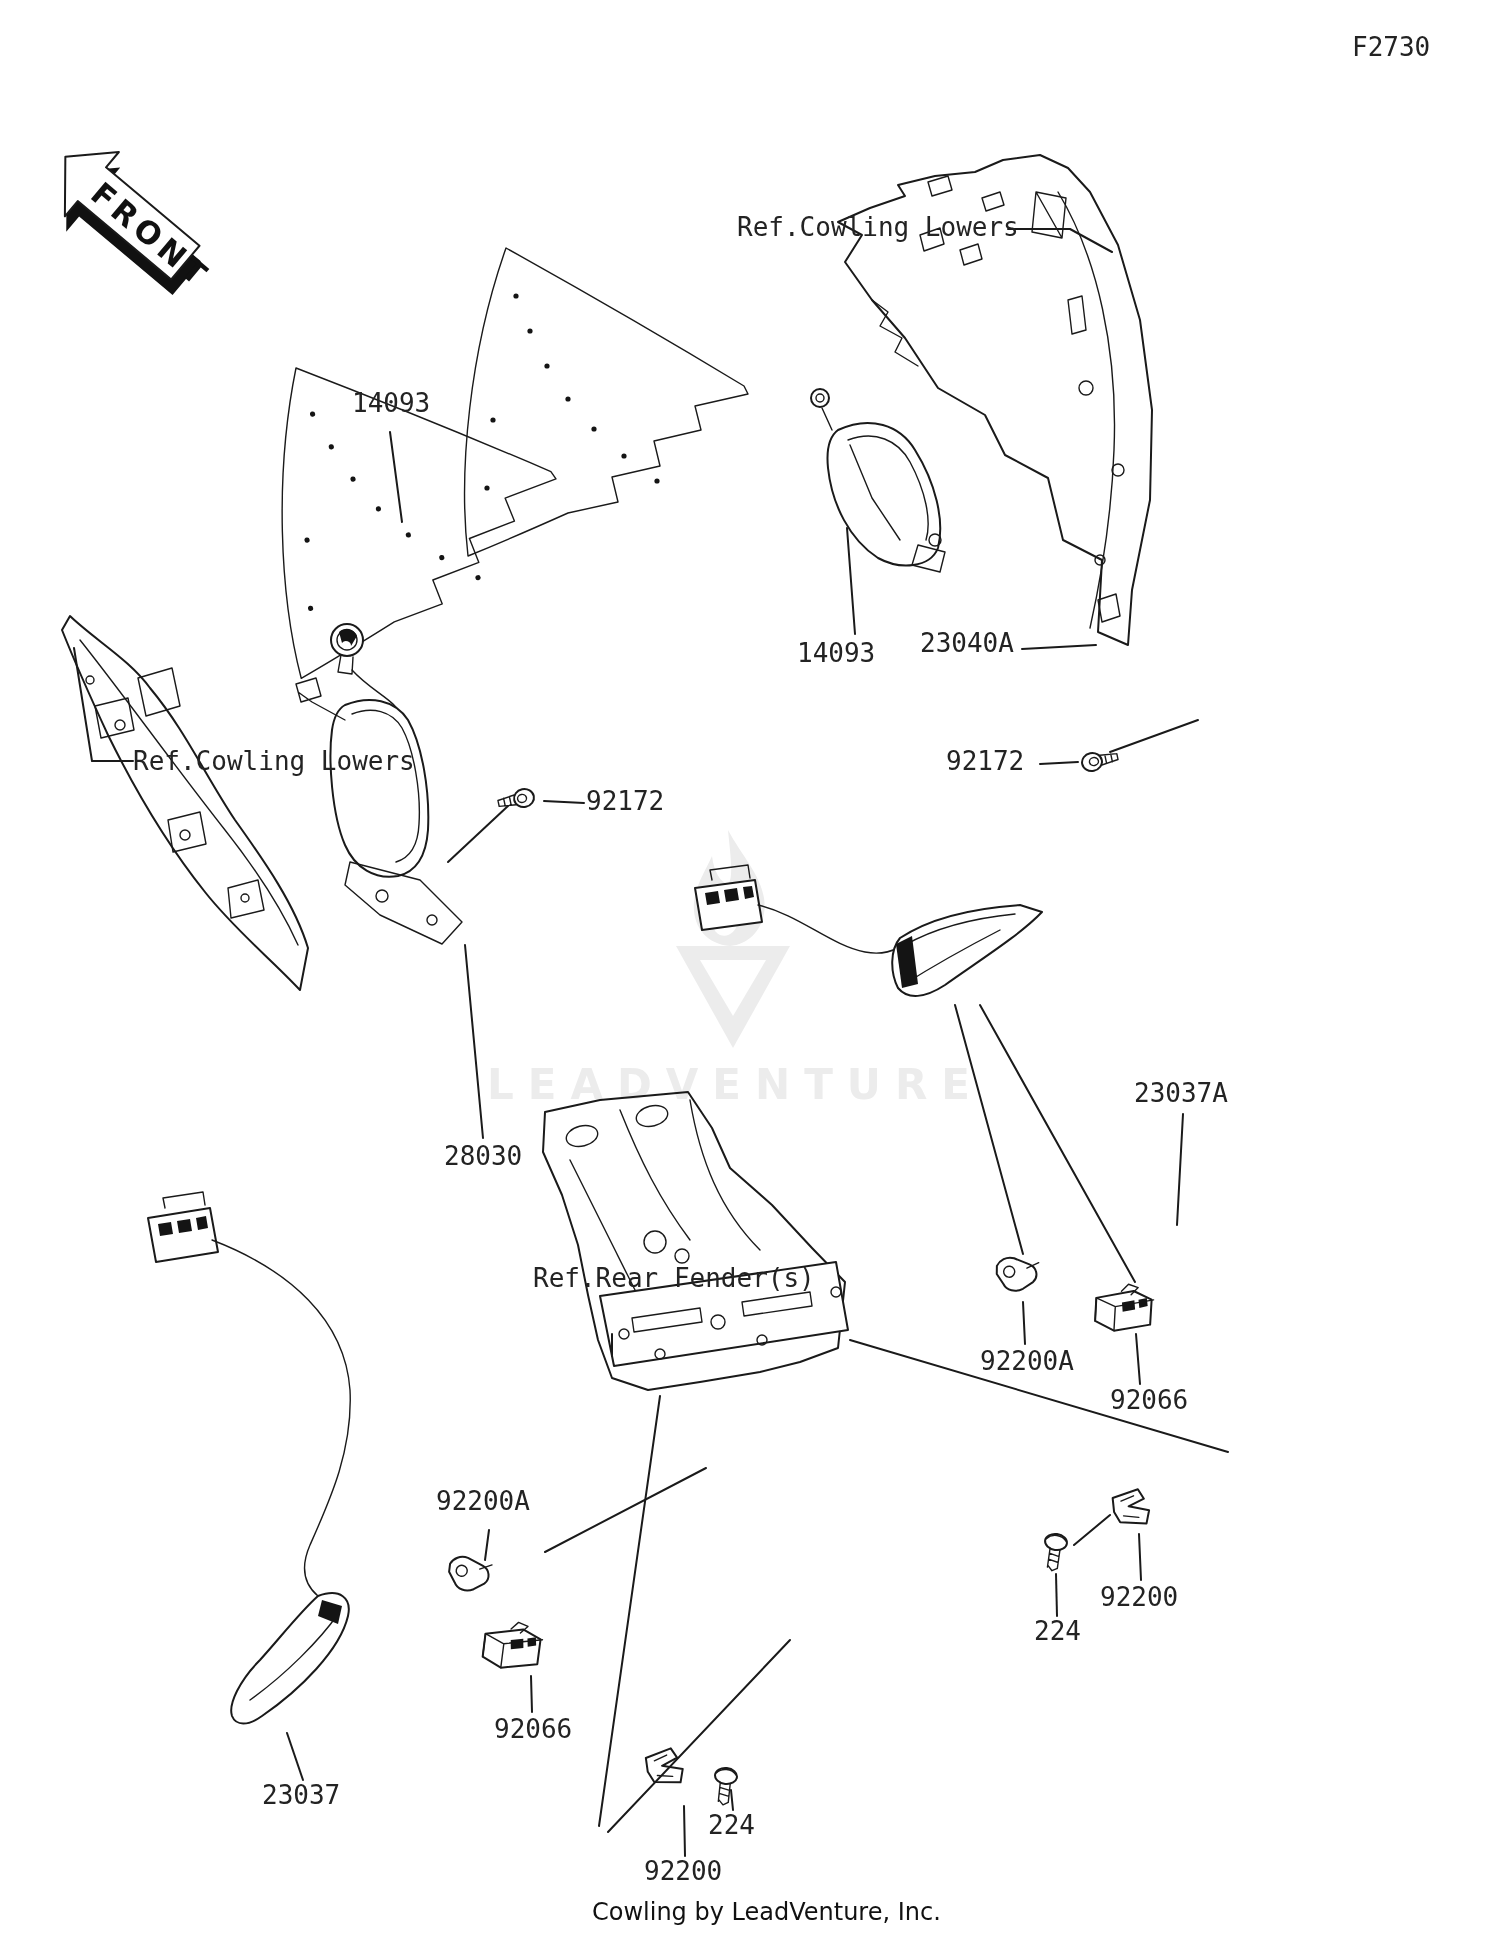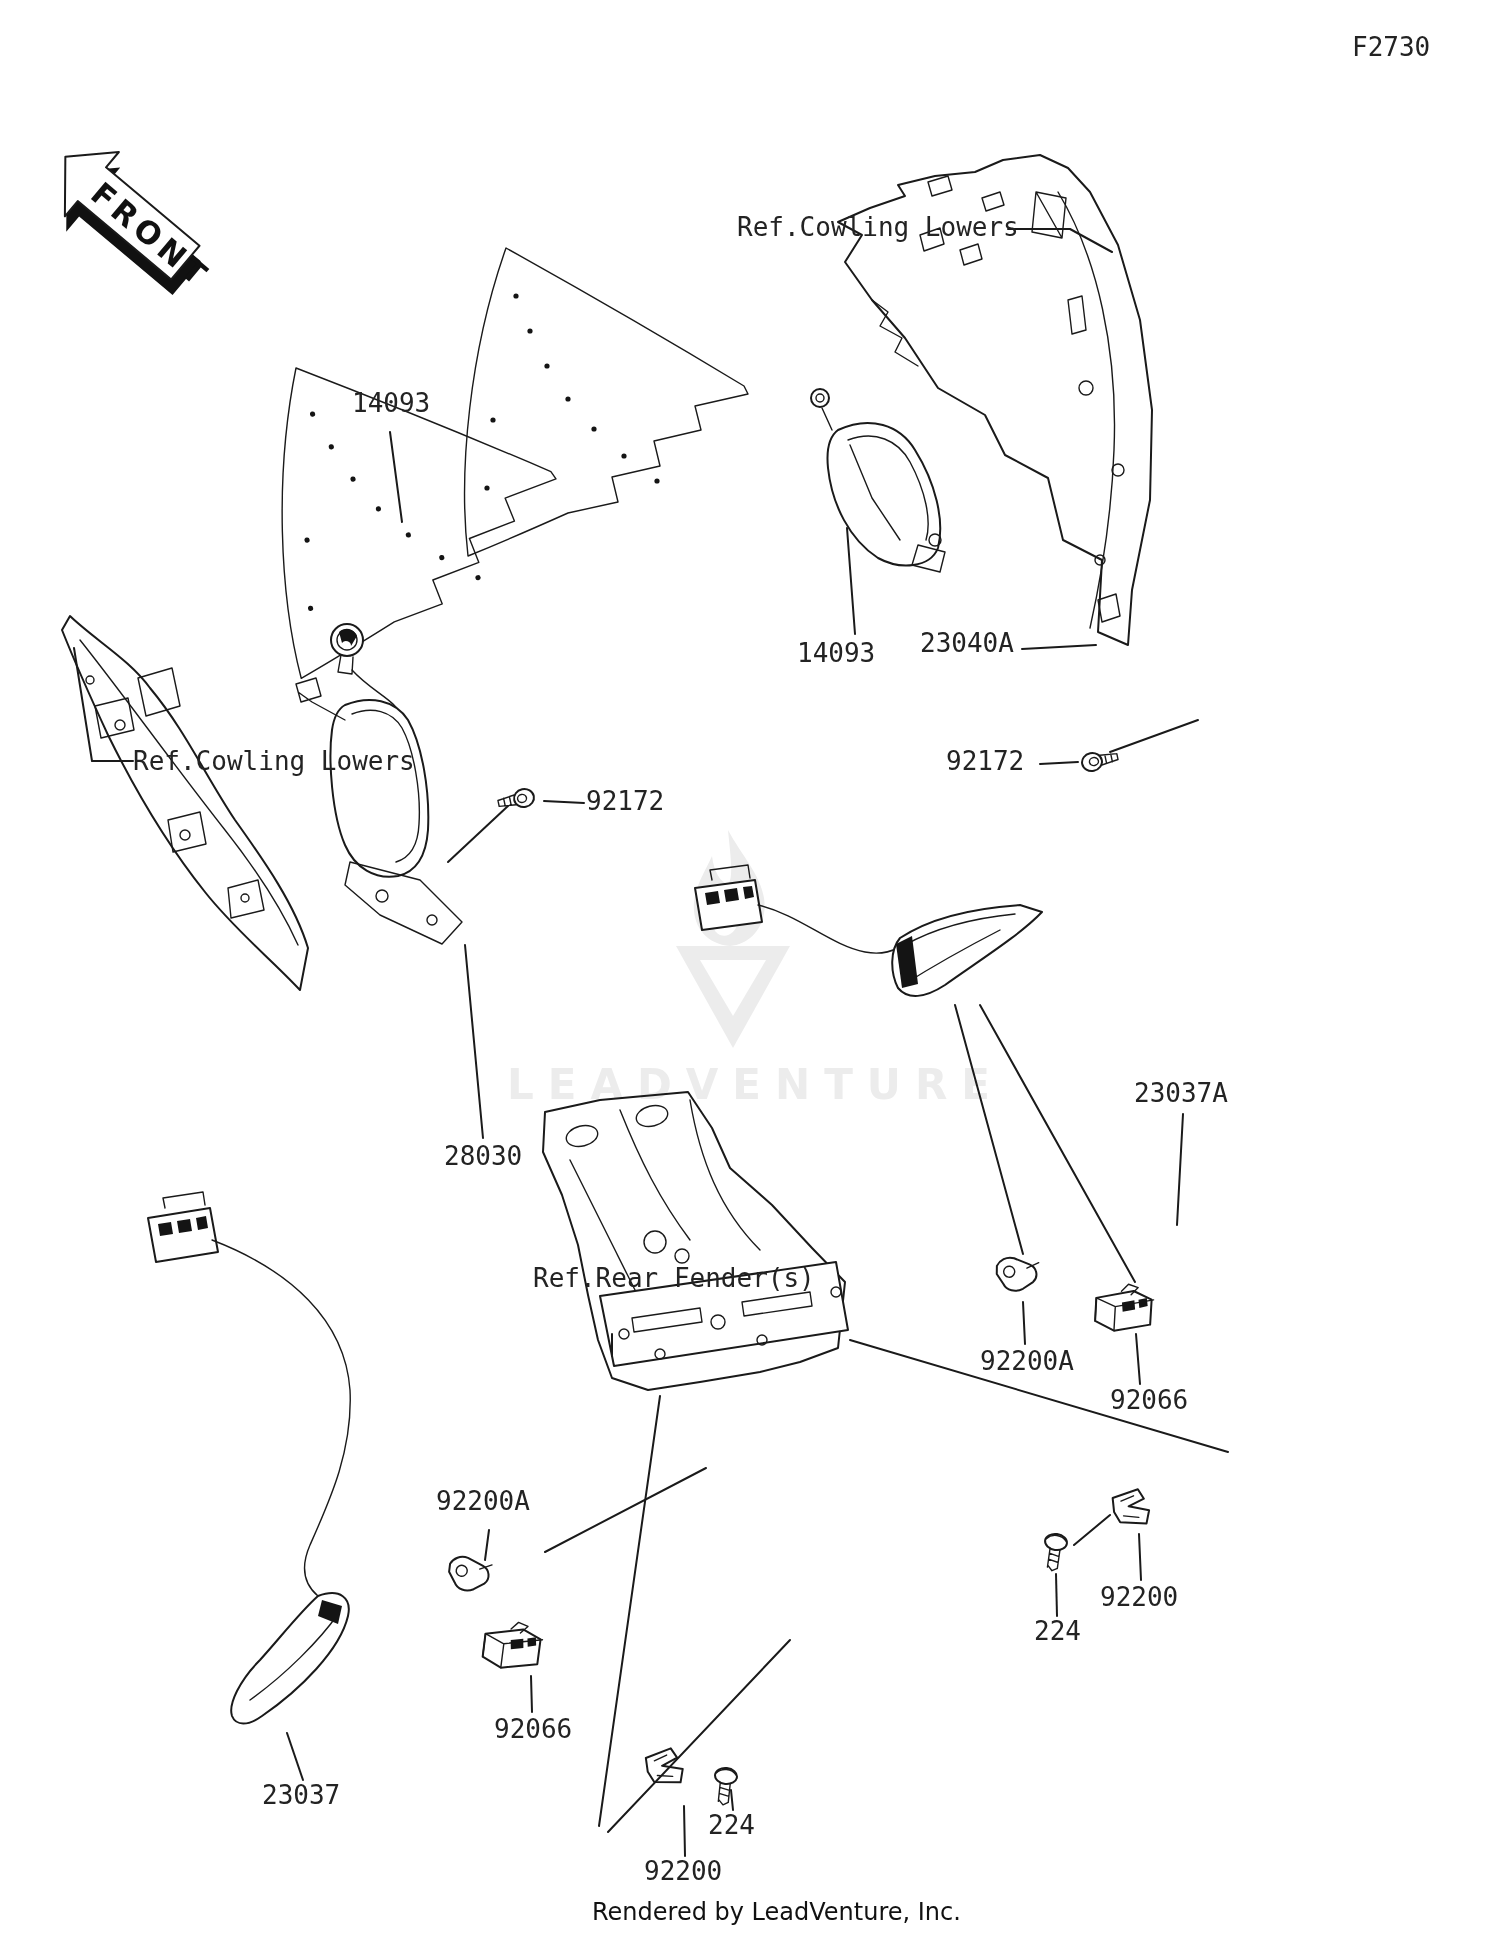--- a/index.html
+++ b/index.html
@@ -8,21 +8,21 @@
     font-family:"DejaVu Sans Mono", monospace;overflow:hidden;
   }
   .pn,.ref,.code{
     position:absolute;font-size:26px;line-height:1.1;color:#232323;
     white-space:nowrap;letter-spacing:0px;z-index:3;
     font-family:"DejaVu Sans Mono", monospace;
   }
   .watermark-text{
     position:absolute;left:487px;top:1060px;z-index:1;
     font-family:"DejaVu Sans", sans-serif;font-weight:bold;
-    font-size:42px;letter-spacing:14px;color:#ececec;white-space:nowrap;margin-left:20px;
+    font-size:42px;letter-spacing:14px;color:#ececec;white-space:nowrap;
   }
   .footer{
     position:absolute;left:592px;top:1898px;z-index:3;
     font-family:"DejaVu Sans", sans-serif;font-size:24px;color:#111;
     white-space:nowrap;
   }
   svg{position:absolute;left:0;top:0;z-index:2;}
   svg .ln{stroke:#1a1a1a;stroke-width:2;fill:none;stroke-linecap:round;stroke-linejoin:round;}
   svg .thin{stroke:#1a1a1a;stroke-width:1.4;fill:none;stroke-linecap:round;stroke-linejoin:round;}
   svg .wfill{fill:#ffffff;stroke:#1a1a1a;stroke-width:2;stroke-linejoin:round;}
@@ -282,14 +282,14 @@
   <div class="pn" style="left:980px;top:1347px">92200A</div>
   <div class="pn" style="left:1110px;top:1386px">92066</div>
   <div class="pn" style="left:436px;top:1487px">92200A</div>
   <div class="pn" style="left:1100px;top:1583px">92200</div>
   <div class="pn" style="left:1034px;top:1617px">224</div>
   <div class="pn" style="left:494px;top:1715px">92066</div>
   <div class="pn" style="left:262px;top:1781px">23037</div>
   <div class="pn" style="left:708px;top:1811px">224</div>
   <div class="pn" style="left:644px;top:1857px">92200</div>
 
-  <div class="footer">Rendered by LeadVenture, Inc.</div>
+  <div class="footer">Cowling by LeadVenture, Inc.</div>
 </div>
 
 </body></html>

